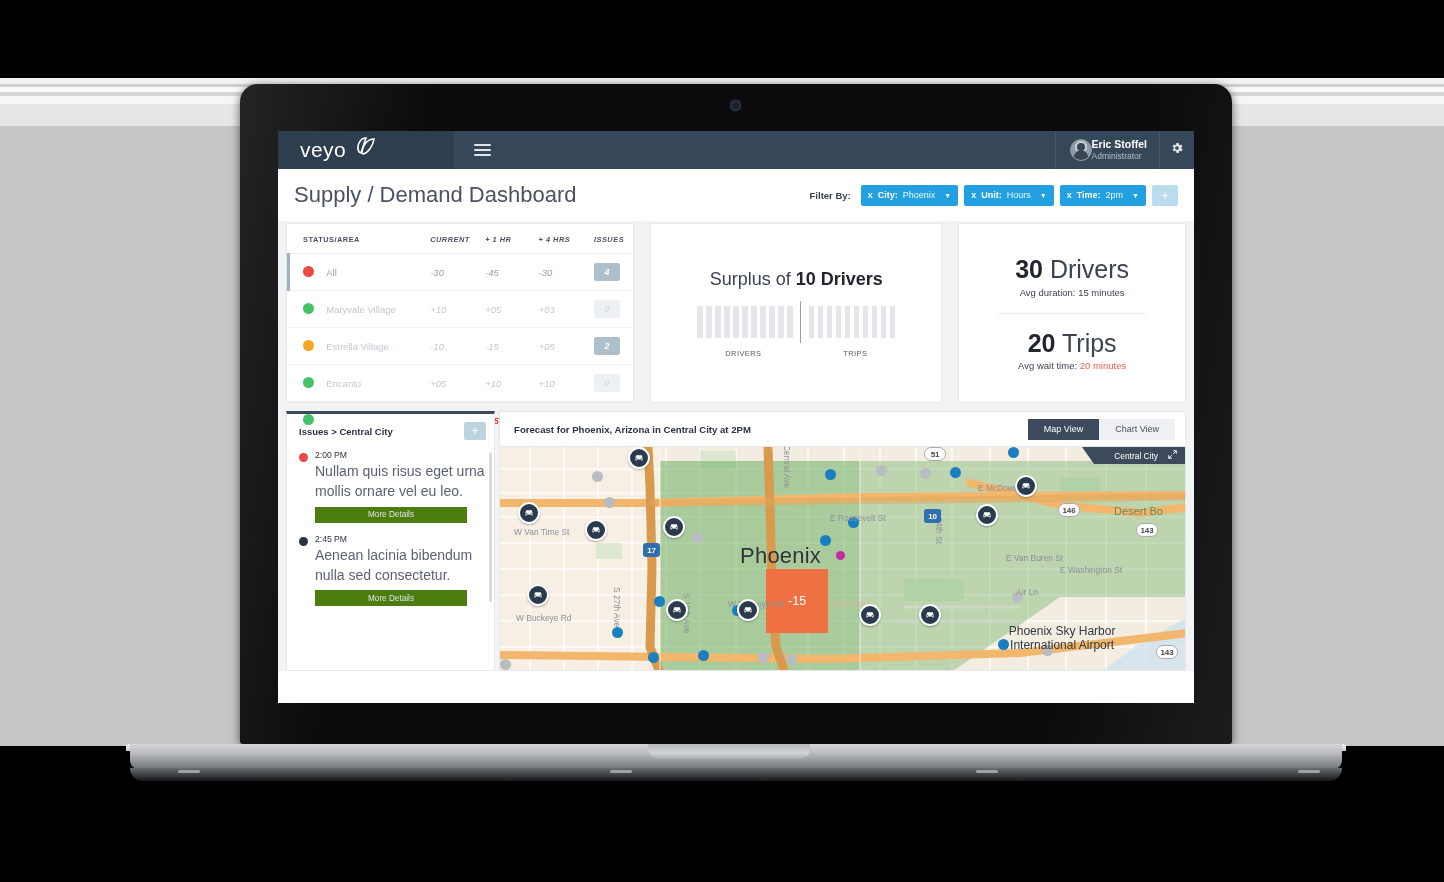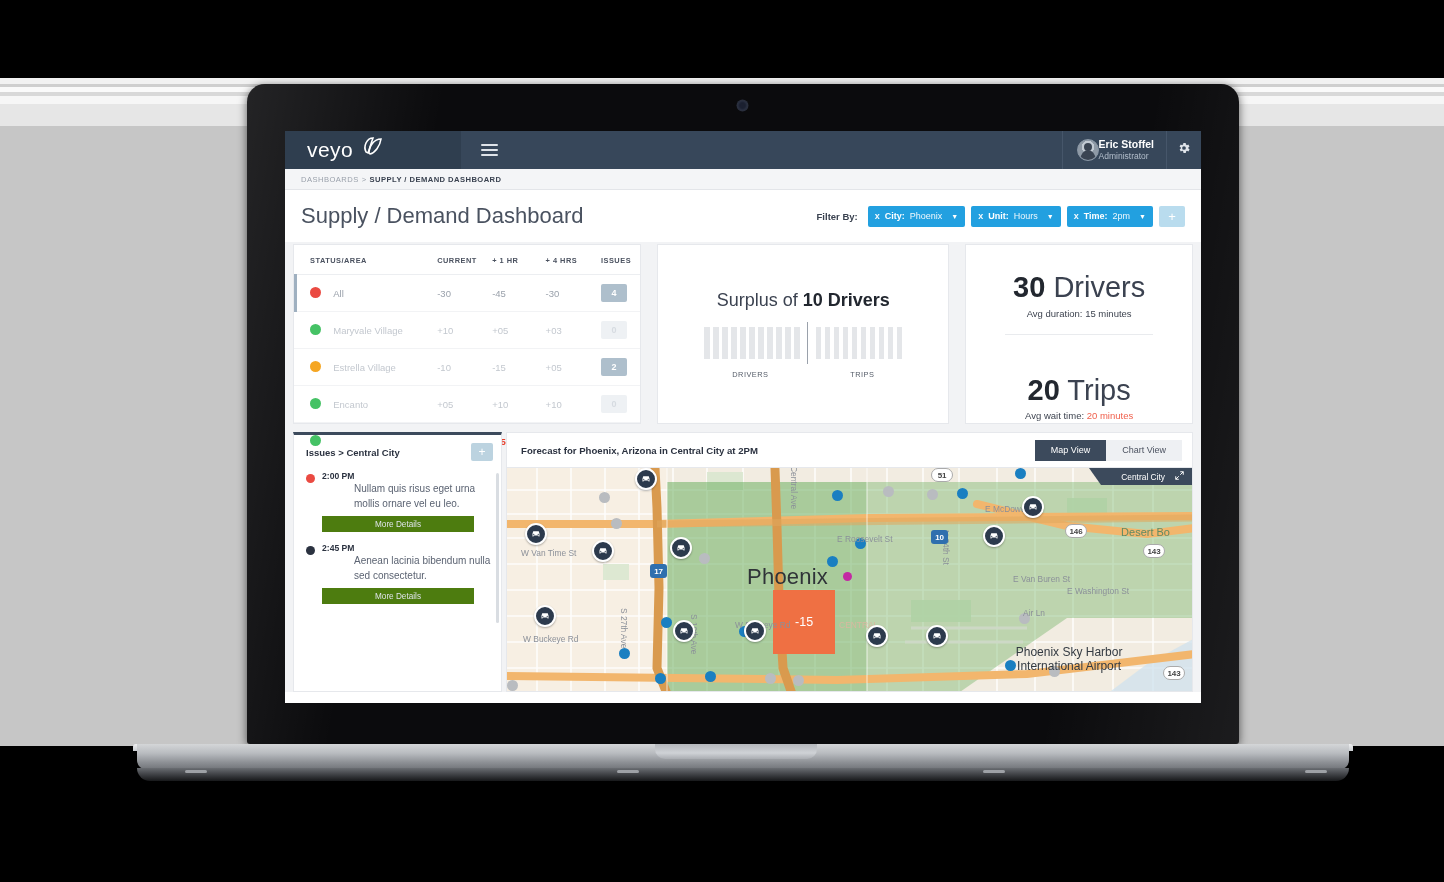--- a/index.html
+++ b/index.html
@@ -18,21 +18,21 @@
   .bg-band-a { position:absolute; left:0; top:78px; width:1444px; height:6px; background:#f2f2f2; }
   .bg-band-b { position:absolute; left:0; top:84px; width:1444px; height:3px; background:#cfcfcf; }
   .bg-band-c { position:absolute; left:0; top:87px; width:1444px; height:5px; background:#fafafa; }
   .bg-band-d { position:absolute; left:0; top:92px; width:1444px; height:4px; background:#d8d8d8; }
   .bg-band-e { position:absolute; left:0; top:96px; width:1444px; height:8px; background:#f6f6f6; }
   .bg-band-f { position:absolute; left:0; top:104px; width:1444px; height:22px; background:#e6e6e6; }
   .bg-panel  { position:absolute; left:0; top:126px; width:1444px; height:620px; background:#c6c6c6; }
   .bg-floor  { position:absolute; left:0; top:746px; width:1444px; height:136px; background:#000; }
 
   
-  .laptop { position: absolute; left: 15px; top: 0; width: 1296px; height: 882px; }
+  .laptop { position: absolute; left: 8px; top: 0; width: 1296px; height: 882px; }
 
   .lid {
     position: absolute;
     left: 232px; top: 84px;
     width: 992px; height: 660px;
     background: #0b0b0d;
     border-radius: 18px 18px 3px 3px;
     box-shadow: 0 2px 10px rgba(0,0,0,.6);
   }
   .lid-sheen {
@@ -147,21 +147,21 @@
 
   .card { background:#fff; border:1px solid #e6e8ec; }
 
   
   .table-card { width:358px; height:180px; }
   .tbl { width:100%; border-collapse:collapse; }
   .tbl th {
     font-size:7.4px; letter-spacing:.5px; color:#4b5260; font-weight:bold;
     text-align:left; padding:11px 0 9px 0; border-bottom:1px solid #eceef1;
   }
-  .tbl th.num, .tbl td.num { text-align:left; }
+  .tbl th.num, .tbl td.num { text-align:left;font-style:italic; }
   .tbl td { font-size:9.5px; color:#c3c8cf; padding:9px 0; border-bottom:1px solid #f2f3f5; }
   .tbl tr:last-child td { border-bottom:none; }
   .c-dot { width:40px; padding-left:16px !important; position:relative; }
   .dot { width:11px; height:11px; border-radius:50%; display:inline-block; }
   .c-name { width:108px; }
   .c-cur { width:56px; } .c-h1 { width:56px; } .c-h4 { width:58px; }
   .c-iss { width:40px; }
   .badge {
     display:inline-flex; align-items:center; justify-content:center;
     width:26px; height:18px; background:#aebfcc; color:#fff;
@@ -181,21 +181,21 @@
   .surplus-title b { font-weight:bold; color:#22272f; }
   .bars { display:flex; align-items:flex-end; gap:3.5px; height:32px; position:relative; }
   .bars .bar { width:5.5px; height:32px; background:#e4e6e9; }
   .bars .divider { width:1.3px; height:42px; background:#9aa1ab; margin:0 4px; align-self:center; }
   .bar-labels { display:flex; width:210px; justify-content:space-between; padding:0 34px; margin-top:11px; }
   .bar-labels span { font-size:7.4px; letter-spacing:.45px; color:#555c68; }
 
   
   .stats-card { width:234px; height:180px; display:flex; flex-direction:column; align-items:center; justify-content:center; }
   .stat-blk { text-align:center; width:100%; }
-  .stat-big { font-size:29px; color:#3b4250; font-weight:400; line-height:1.15;margin-top:24px; }
+  .stat-big { font-size:25px; color:#3b4250; font-weight:400; line-height:1.15; }
   .stat-big b { font-weight:bold; color:#22272f; }
   .stat-sub { font-size:9.5px; color:#3e4450; margin-top:3px; }
   .stat-sub .warn { color:#f0604d; }
   .stat-rule { width:148px; height:1px; background:#e9ebee; margin:15px auto; }
 
   
   .row-bot { display:flex; gap:4px; padding-top:8px; }
 
   .issues-card { width:210px; height:260px; border-top:3px solid #3c4a5c; display:flex; flex-direction:column; }
   .issues-head {
@@ -206,22 +206,22 @@
   .issues-title .sep { font-weight:bold; }
   .issues-add {
     width:22px; height:18px; background:#bcd3e0; color:#fff;
     display:flex; align-items:center; justify-content:center;
     font-size:12px; line-height:1; border-radius:2px; cursor:pointer;
   }
   .issues-body { flex:1; overflow:hidden; position:relative; padding:2px 4px 0 12px; }
   .issue { display:flex; gap:7px; margin-bottom:11px; }
   .issue-dot { width:9px; height:9px; border-radius:50%; margin-top:3px; flex:0 0 auto; }
   .issue-main { flex:1; }
-  .issue-time { font-size:8.6px; font-weight:bold; color:#2b3240; }
-  .issue-text { font-size:10px; color:#5b6372; line-height:1.45; margin-top:1px;margin-left:32px; }
+  .issue-time { font-size:8.6px; font-weight:normal; color:#2b3240; }
+  .issue-text { font-size:14px; color:#5b6372; line-height:1.45; margin-top:1px; }
   .more-btn {
     display:block; width:152px; margin-top:5px; height:16px;
     background:#4d7c0f; color:#dfe4ea; font-size:8.2px;
     display:flex; align-items:center; justify-content:center; cursor:pointer;
   }
   .iss-scroll {
     position:absolute; right:2px; top:4px; width:3px; height:150px;
     background:#d9dde2; border-radius:2px;
   }
 
@@ -322,25 +322,20 @@
       </div>
       <div class="gear-btn">
         <span>
           <svg width="14" height="14" viewBox="0 0 24 24" fill="#dfe4ea">
             <path d="M19.4 13a7.8 7.8 0 0 0 0-2l2-1.5-2-3.4-2.4 1a7.6 7.6 0 0 0-1.7-1l-.4-2.6h-4l-.4 2.6c-.6.2-1.2.6-1.7 1l-2.4-1-2 3.4L6.6 11a7.8 7.8 0 0 0 0 2l-2 1.5 2 3.4 2.4-1c.5.4 1.1.8 1.7 1l.4 2.6h4l.4-2.6c.6-.2 1.2-.6 1.7-1l2.4 1 2-3.4-2-1.5zM12 15.2A3.2 3.2 0 1 1 12 8.8a3.2 3.2 0 0 1 0 6.4z"></path>
           </svg>
         </span>
       </div>
     </div>
 
-    <div class="breadcrumb">
-      <span class="bc-dim">DASHBOARDS</span>
-      <span class="bc-sep">&gt;</span>
-      <span class="bc-cur">SUPPLY / DEMAND DASHBOARD</span>
-    </div>
 
     <div class="page-head">
       <div class="page-title">Supply / Demand Dashboard</div>
       <div class="filters">
         <span class="filter-label">Filter By:</span>
         <div id="pill-host" style="display:flex;gap:6px;">
             <div class="pill">
               <span class="x">x</span>
               <span class="k">City:</span>
               <span class="v">Phoenix</span>

